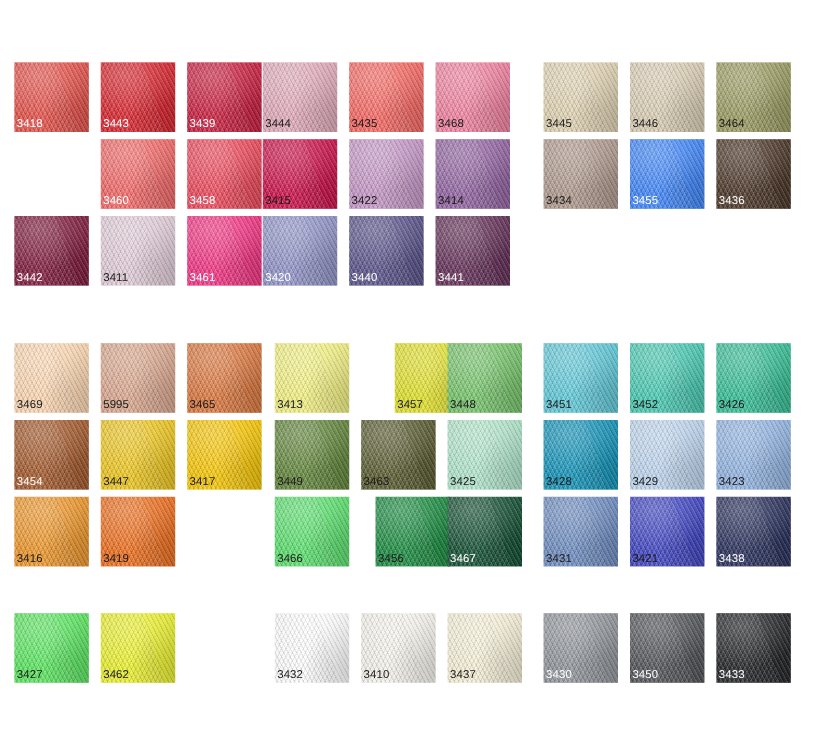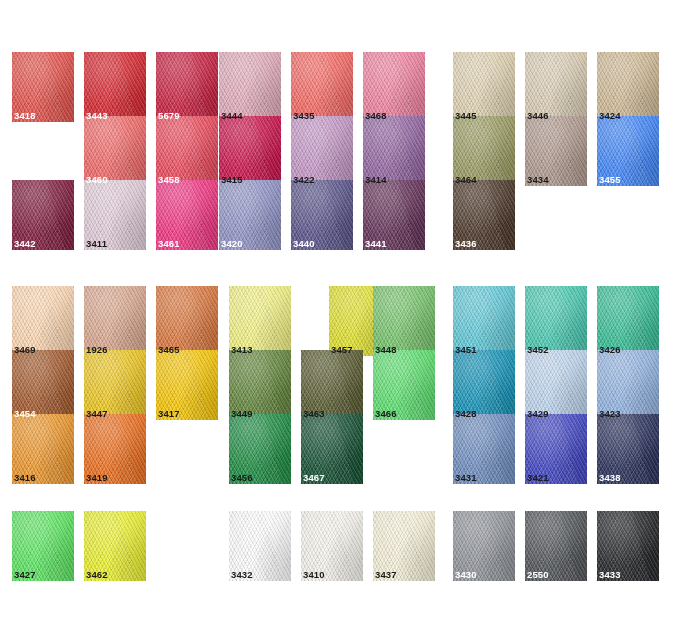--- a/index.html
+++ b/index.html
@@ -40,25 +40,24 @@
     height: 62px;
     position: relative;
   }
 
   .cell.empty {
     background: transparent;
   }
 
   .swatch {
     width: 62px;
-    height: 70px;
+    height: 58px;
     position: relative;
     overflow: hidden;
     box-sizing: border-box;
-    font-weight: bold;
   }
 
   
   .swatch .fibre-a,
   .swatch .fibre-b,
   .swatch .sheen {
     position: absolute;
     inset: -30%;
     pointer-events: none;
   }
@@ -126,21 +125,21 @@
             <div class="fibre-b"></div>
             <div class="sheen"></div>
             <span class="code light">3443</span>
           </div>
         </div>
         <div class="cell">
           <div class="swatch" style="background: rgb(198, 25, 58);">
             <div class="fibre-a"></div>
             <div class="fibre-b"></div>
             <div class="sheen"></div>
-            <span class="code light">5679</span>
+            <span class="code light">3439</span>
           </div>
         </div>
         <div class="cell empty"></div>
         <div class="cell">
           <div class="swatch" style="background: rgb(240, 100, 100);">
             <div class="fibre-a"></div>
             <div class="fibre-b"></div>
             <div class="sheen"></div>
             <span class="code light">3460</span>
           </div>
@@ -264,28 +263,20 @@
             <div class="sheen"></div>
             <span class="code dark">3445</span>
           </div>
         </div>
         <div class="cell">
           <div class="swatch" style="background: rgb(216, 203, 178);">
             <div class="fibre-a"></div>
             <div class="fibre-b"></div>
             <div class="sheen"></div>
             <span class="code dark">3446</span>
-          </div>
-        </div>
-        <div class="cell">
-          <div class="swatch" style="background: rgb(205, 183, 146);">
-            <div class="fibre-a"></div>
-            <div class="fibre-b"></div>
-            <div class="sheen"></div>
-            <span class="code dark">3424</span>
           </div>
         </div>
         <div class="cell">
           <div class="swatch" style="background: rgb(151, 152, 93);">
             <div class="fibre-a"></div>
             <div class="fibre-b"></div>
             <div class="sheen"></div>
             <span class="code dark">3464</span>
           </div>
         </div>
@@ -325,21 +316,21 @@
             <div class="fibre-b"></div>
             <div class="sheen"></div>
             <span class="code dark">3469</span>
           </div>
         </div>
         <div class="cell">
           <div class="swatch" style="background: rgb(216, 165, 140);">
             <div class="fibre-a"></div>
             <div class="fibre-b"></div>
             <div class="sheen"></div>
-            <span class="code dark">1926</span>
+            <span class="code dark">5995</span>
           </div>
         </div>
         <div class="cell">
           <div class="swatch" style="background: rgb(216, 115, 57);">
             <div class="fibre-a"></div>
             <div class="fibre-b"></div>
             <div class="sheen"></div>
             <span class="code dark">3465</span>
           </div>
         </div>
@@ -421,29 +412,37 @@
         </div>
         <div class="cell">
           <div class="swatch" style="background: rgb(84, 86, 42);">
             <div class="fibre-a"></div>
             <div class="fibre-b"></div>
             <div class="sheen"></div>
             <span class="code dark">3463</span>
           </div>
         </div>
         <div class="cell">
+          <div class="swatch" style="background: rgb(174, 227, 200);">
+            <div class="fibre-a"></div>
+            <div class="fibre-b"></div>
+            <div class="sheen"></div>
+            <span class="code dark">3425</span>
+          </div>
+        </div>
+        <div class="cell">
           <div class="swatch" style="background: rgb(87, 221, 106);">
             <div class="fibre-a"></div>
             <div class="fibre-b"></div>
             <div class="sheen"></div>
             <span class="code dark">3466</span>
           </div>
         </div>
         <div class="cell">
-          <div class="swatch" style="background: rgb(22, 136, 60);">
+          <div class="swatch" style="background: rgb(22, 136, 60); margin-left: 12px;">
             <div class="fibre-a"></div>
             <div class="fibre-b"></div>
             <div class="sheen"></div>
             <span class="code dark">3456</span>
           </div>
         </div>
         <div class="cell">
           <div class="swatch" style="background: rgb(13, 74, 44);">
             <div class="fibre-a"></div>
             <div class="fibre-b"></div>
@@ -585,21 +584,21 @@
             <div class="fibre-b"></div>
             <div class="sheen"></div>
             <span class="code light">3430</span>
           </div>
         </div>
         <div class="cell">
           <div class="swatch" style="background: rgb(76, 79, 83);">
             <div class="fibre-a"></div>
             <div class="fibre-b"></div>
             <div class="sheen"></div>
-            <span class="code light">2550</span>
+            <span class="code light">3450</span>
           </div>
         </div>
         <div class="cell">
           <div class="swatch" style="background: rgb(29, 31, 34);">
             <div class="fibre-a"></div>
             <div class="fibre-b"></div>
             <div class="sheen"></div>
             <span class="code light">3433</span>
           </div>
         </div>

